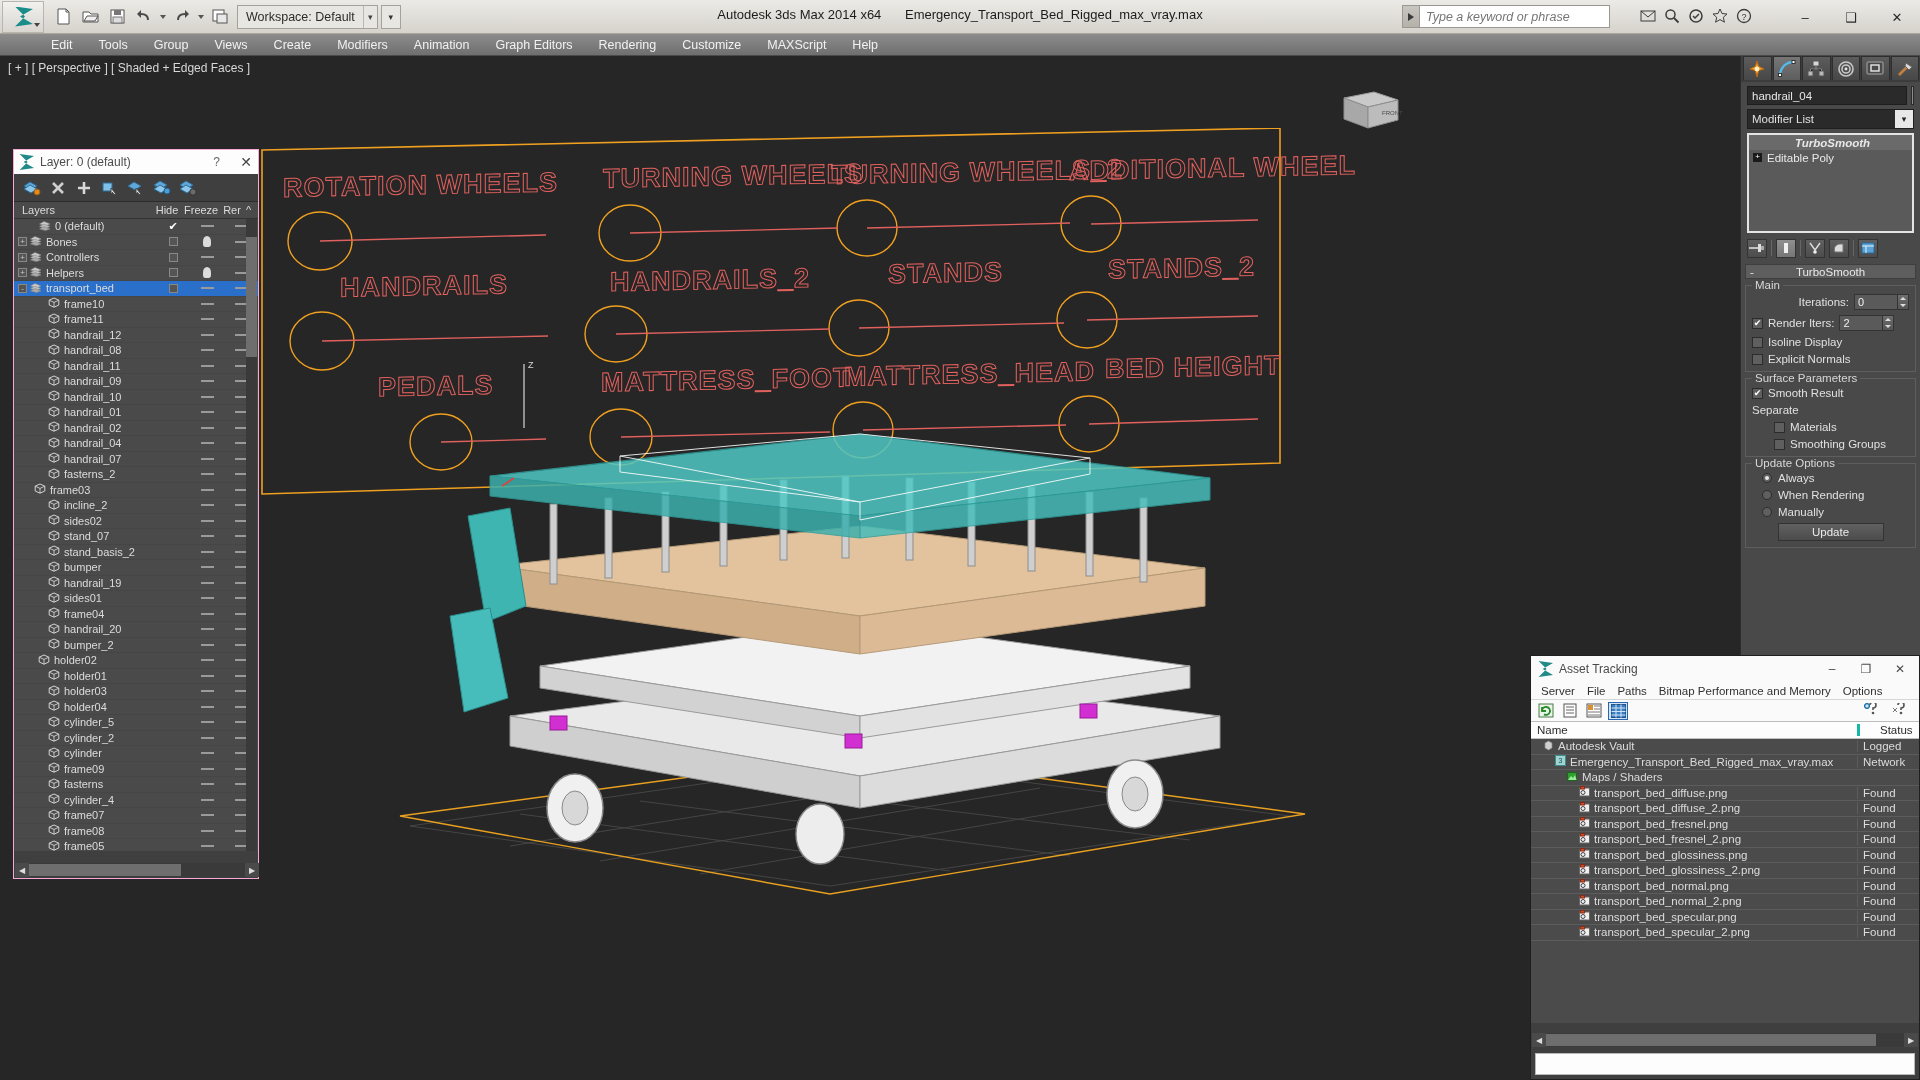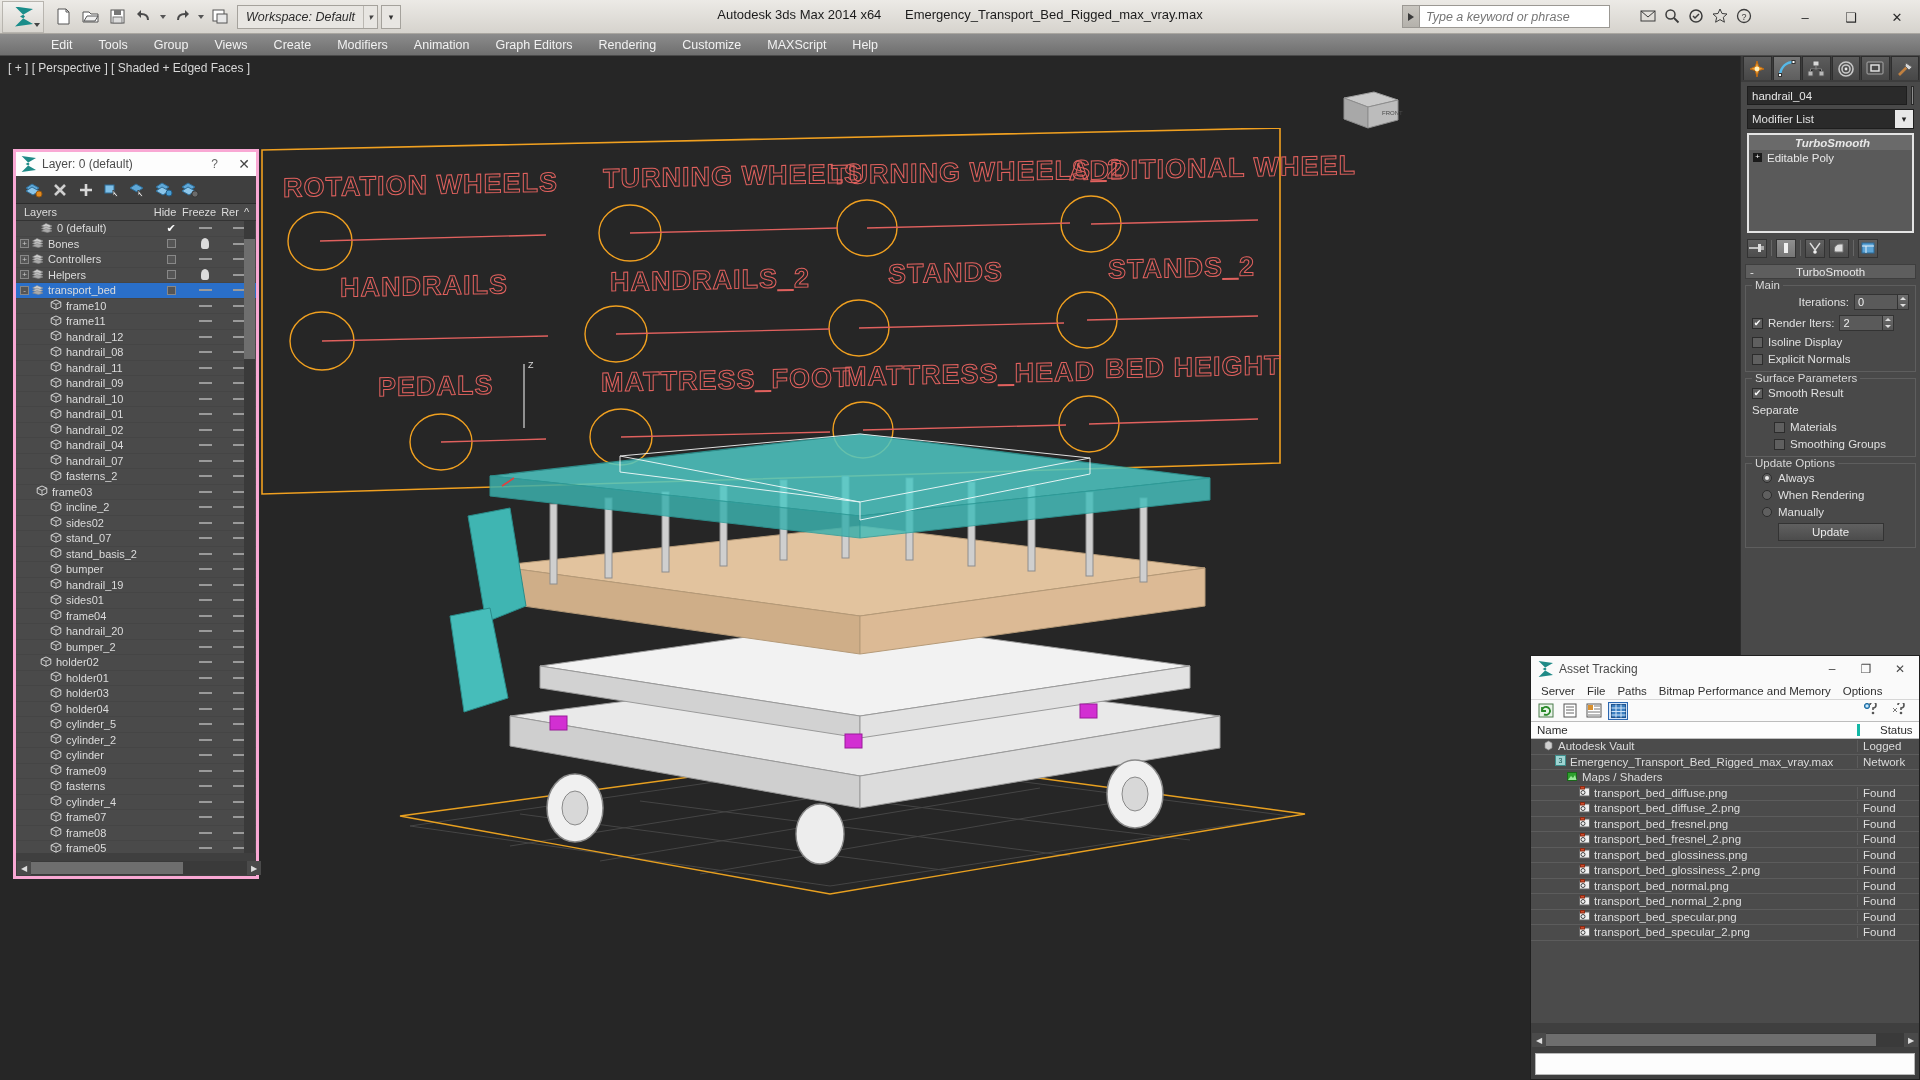--- a/index.html
+++ b/index.html
@@ -16,21 +16,21 @@
     clip-path:polygon(10% 0,100% 12%,35% 50%,100% 88%,10% 100%,60% 50%); }
   .maxlogo .car { position:absolute; right:3px; bottom:5px; width:0;height:0;
     border-left:3px solid transparent;border-right:3px solid transparent;border-top:4px solid #444;}
   .qbar { display:flex; align-items:center; gap:1px; margin-left:6px; }
   .qb { width:26px;height:26px; display:flex;align-items:center;justify-content:center;
     font-size:15px; color:#4a4a4a; }
   .qb svg { display:block; }
   .tinycar { width:0;height:0;border-left:3px solid transparent;border-right:3px solid transparent;
     border-top:4px solid #555; margin:0 2px;}
   .wsbox { margin-left:4px; height:24px; display:flex; align-items:center;
-    border:1px solid #a5a29c; background:#e8e6e2;font-style:italic; }
+    border:1px solid #a5a29c; background:#e8e6e2; }
   .wsbox .lbl { padding:0 8px; font-size:12.5px; color:#2c2c2c; line-height:22px;}
   .wsbox .dd { width:14px; text-align:center; font-size:9px; color:#444; border-left:1px solid #bbb8b2;
     height:22px; line-height:22px;}
   .wsbox2 { margin-left:3px; width:20px; height:24px; border:1px solid #a5a29c; background:#e8e6e2;
     display:flex;align-items:center;justify-content:center;}
   .apptitle { position:absolute; left:0; top:0; width:1920px; height:34px; line-height:30px;
     text-align:center; font-size:13px; color:#1c1c1c; pointer-events:none; }
   .apptitle span { margin:0 10px; }
   .searchwrap { position:absolute; right:310px; top:5px; display:flex; align-items:center; height:23px;}
   .searchwrap .arrowbtn { width:18px;height:23px; background:linear-gradient(#c9c6c0,#b4b1ab);
@@ -65,21 +65,21 @@
 
   
   .annoplane { position:absolute; left:258px; top:72px; width:1030px; height:370px; }
   .annoplane svg { position:absolute; left:0; top:0; }
   .annotxt { position:absolute; color:transparent; -webkit-text-stroke:1px #e1615e;
     font-size:27px; font-weight:bold; letter-spacing:1px; white-space:nowrap;
     font-family:"Liberation Sans",sans-serif; }
 
   
   .layerwin { position:absolute; left:13px; top:149px; width:246px; height:730px;
-    background:#3f3f3f; border:3px solid #f9a8d4; }
+    background:#3f3f3f; border:1px solid #f9a8d4; }
   .lw-title { height:24px; background:#fdfdfd; display:flex; align-items:center;
     padding:0 4px; }
   .lw-title .ic { width:16px;height:16px; background:#1f8a87;
     clip-path:polygon(10% 0,100% 12%,35% 50%,100% 88%,10% 100%,60% 50%); margin-right:6px;}
   .lw-title .tx { font-size:12px; color:#4c4c4c; flex:1; }
   .lw-title .q { font-size:12px; color:#666; margin-right:18px;}
   .lw-title .x { font-size:14px; color:#444; width:16px; text-align:center;}
   .lw-tools { height:28px; background:#3f3f3f; display:flex; align-items:center;
     gap:6px; padding:0 8px; border-bottom:1px solid #2c2c2c;}
   .lw-tools .t { width:20px;height:20px; display:flex;align-items:center;justify-content:center; }

